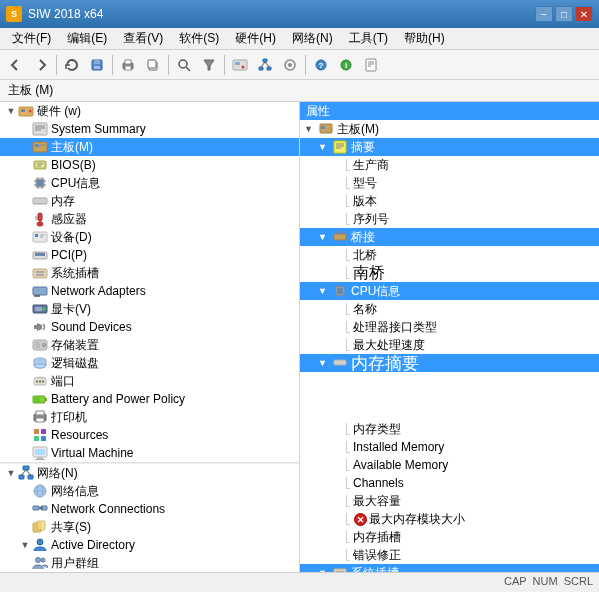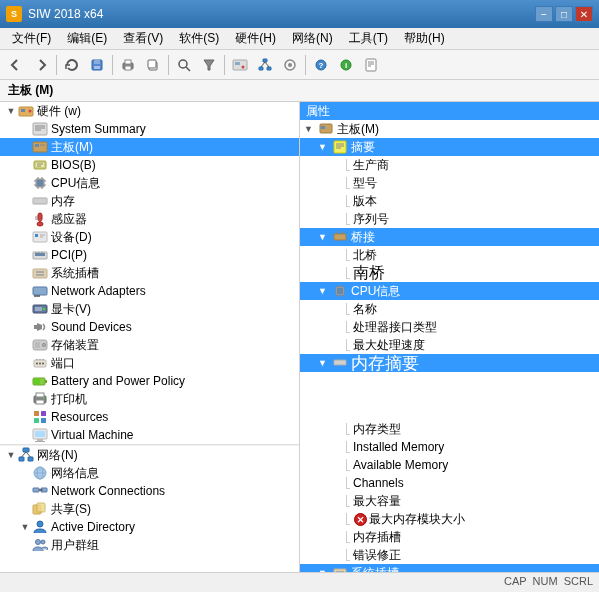--- a/index.html
+++ b/index.html
@@ -92,21 +92,20 @@
 
     
     .breadcrumb-bar {
       background: #f5f5f5;
       height: 22px;
       border-bottom: 1px solid #d0d0d0;
       padding: 3px 8px;
       font-size: 12px;
       display: flex;
       align-items: center;
-      font-weight: bold;
     }
 
     
     .left-panel {
       width: 300px;
       border-right: 1px solid #d0d0d0;
       overflow-y: auto;
       overflow-x: hidden;
       background: white;
     }
@@ -503,20 +502,31 @@
             <circle cx="12" cy="8" r="2" fill="#888"></circle>
             <circle cx="12" cy="8" r="0.8" fill="#ddd"></circle>
             <line x1="3" y1="6" x2="8" y2="6" stroke="#aaa" stroke-width="1"></line>
             <line x1="3" y1="8" x2="8" y2="8" stroke="#aaa" stroke-width="1"></line>
             <line x1="3" y1="10" x2="8" y2="10" stroke="#aaa" stroke-width="1"></line>
           </svg>
       </span>
       <span class="tree-label">存储装置</span>
     </div>
 
+    <div class="tree-item indent-1">
+      <span class="tree-expander">&nbsp;</span>
+      <span class="tree-icon">
+        <svg width="16" height="16" viewBox="0 0 16 16">
+            <ellipse cx="8" cy="5" rx="6" ry="2" fill="#aaccee" stroke="#88aacc" stroke-width="1"></ellipse>
+            <path d="M2 5 L2 11 Q2 13 8 13 Q14 13 14 11 L14 5" fill="#aaccee" stroke="#88aacc" stroke-width="1"></path>
+            <ellipse cx="8" cy="11" rx="6" ry="2" fill="#bbddff" stroke="#88aacc" stroke-width="1"></ellipse>
+          </svg>
+      </span>
+      <span class="tree-label">逻辑磁盘</span>
+    </div>
 
     <div class="tree-item indent-1">
       <span class="tree-expander">&nbsp;</span>
       <span class="tree-icon">
         <svg width="16" height="16" viewBox="0 0 16 16">
             <rect x="2" y="5" width="12" height="7" rx="1" fill="#e8e0d0" stroke="#bbb" stroke-width="1"></rect>
             <circle cx="5" cy="8.5" r="1" fill="#555"></circle>
             <circle cx="8" cy="8.5" r="1" fill="#555"></circle>
             <circle cx="11" cy="8.5" r="1" fill="#555"></circle>
             <line x1="5" y1="5" x2="5" y2="4" stroke="#888" stroke-width="1"></line>

